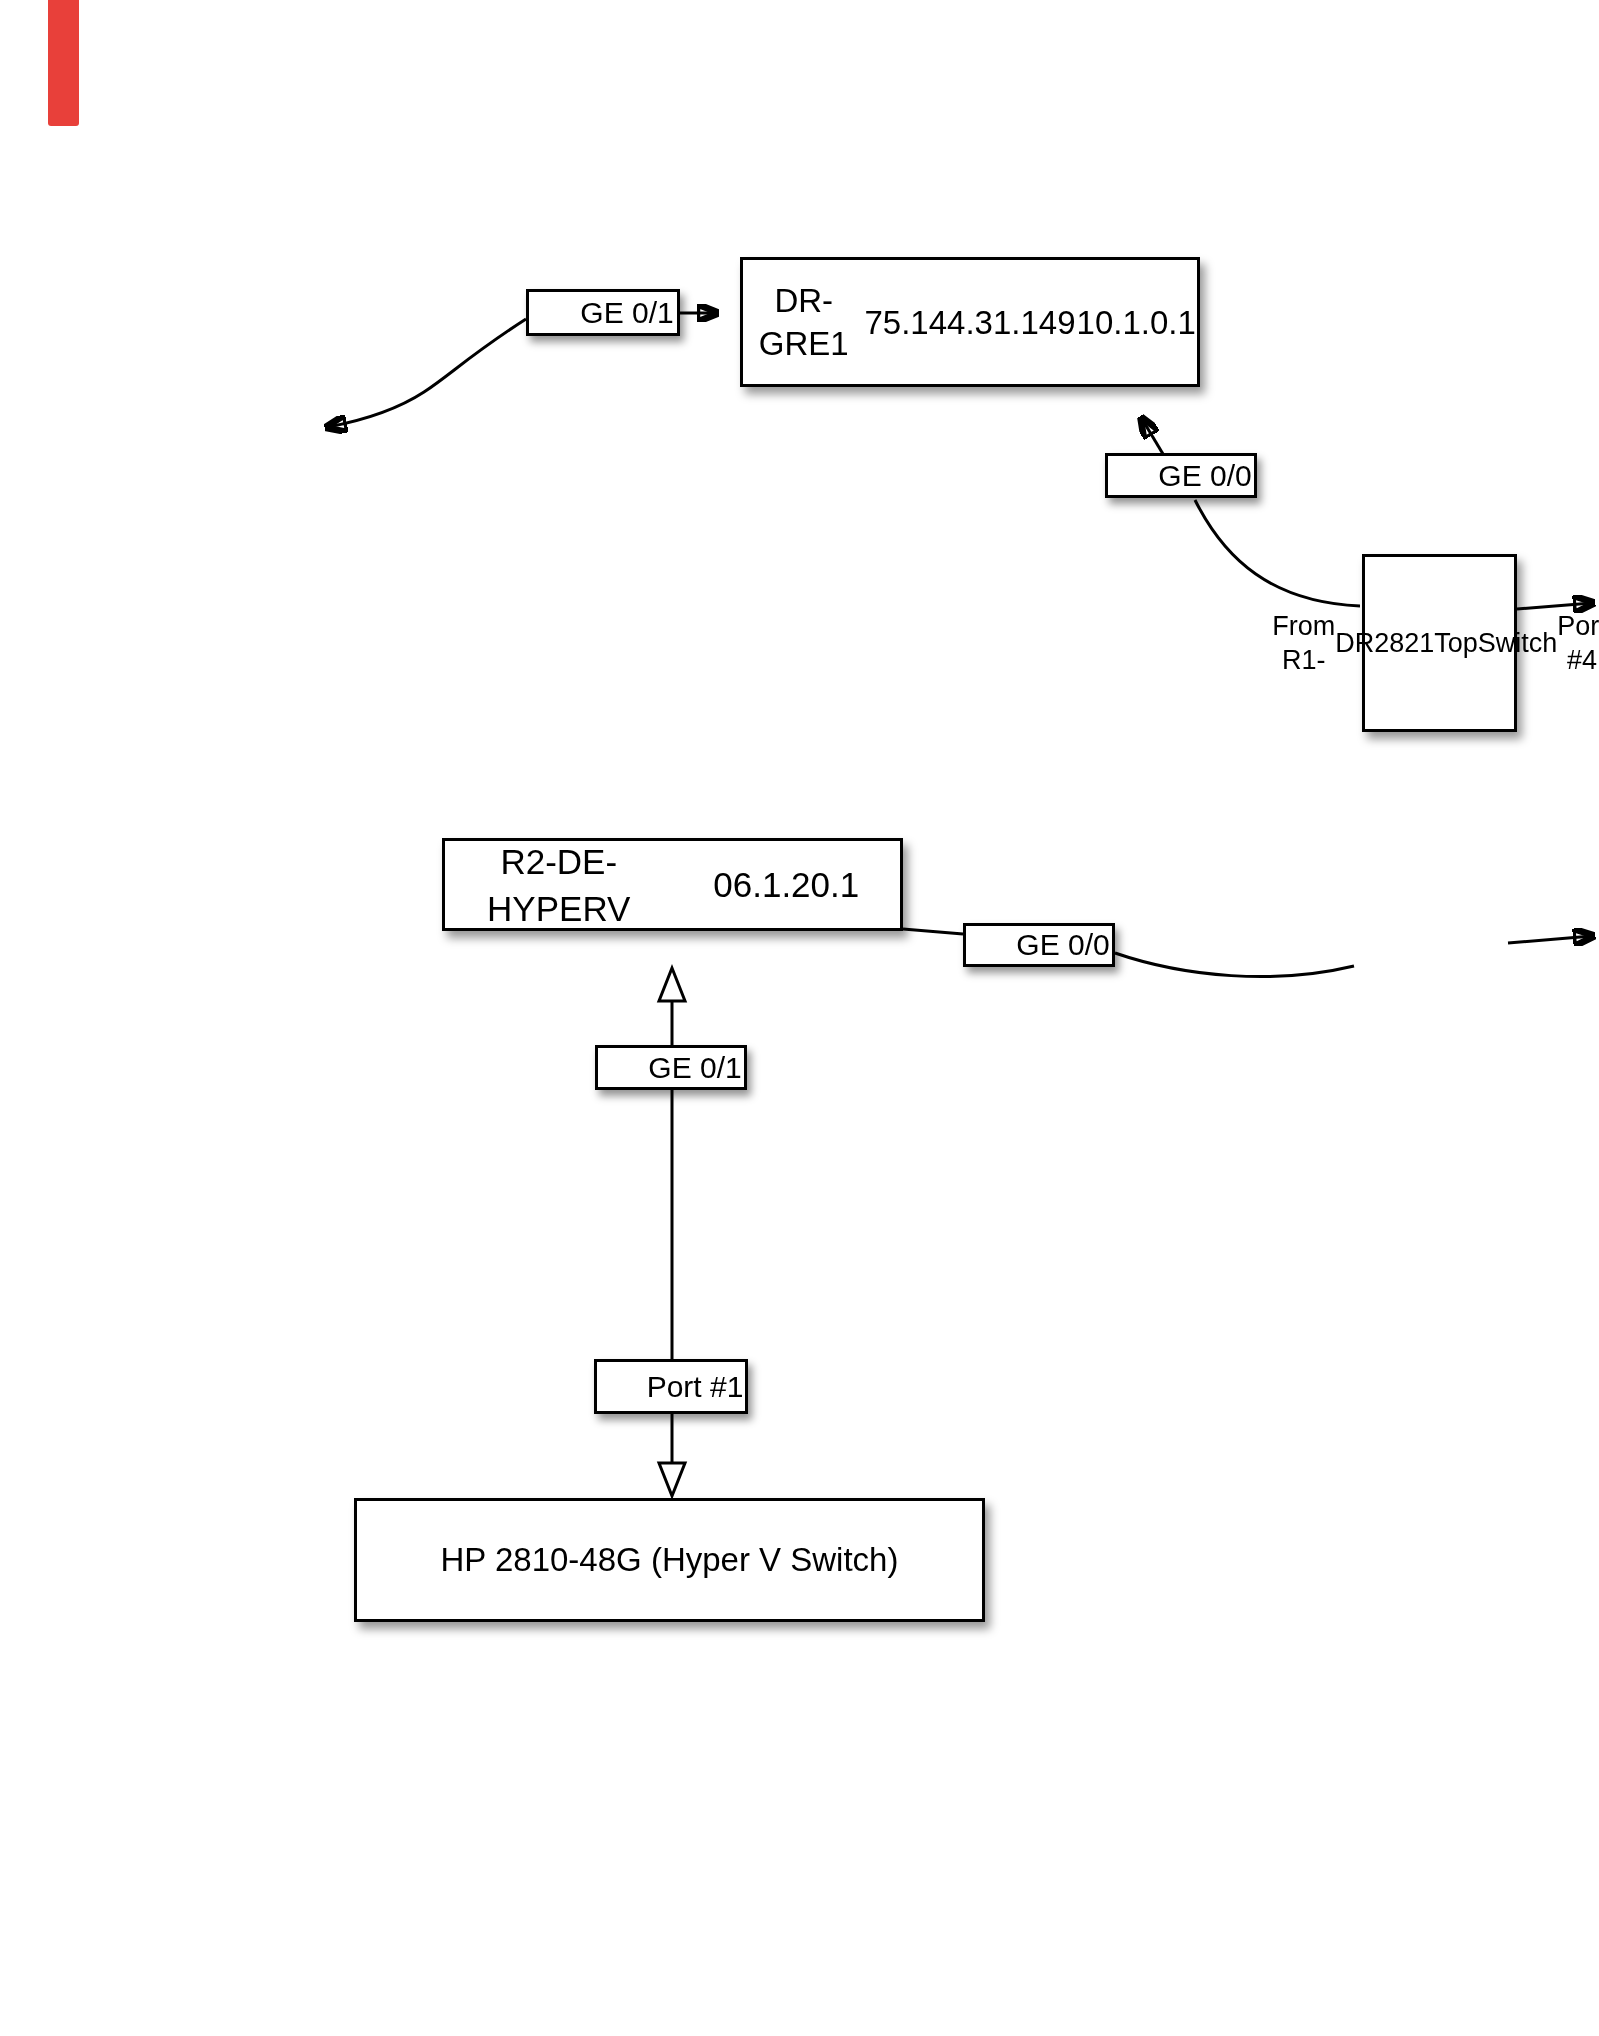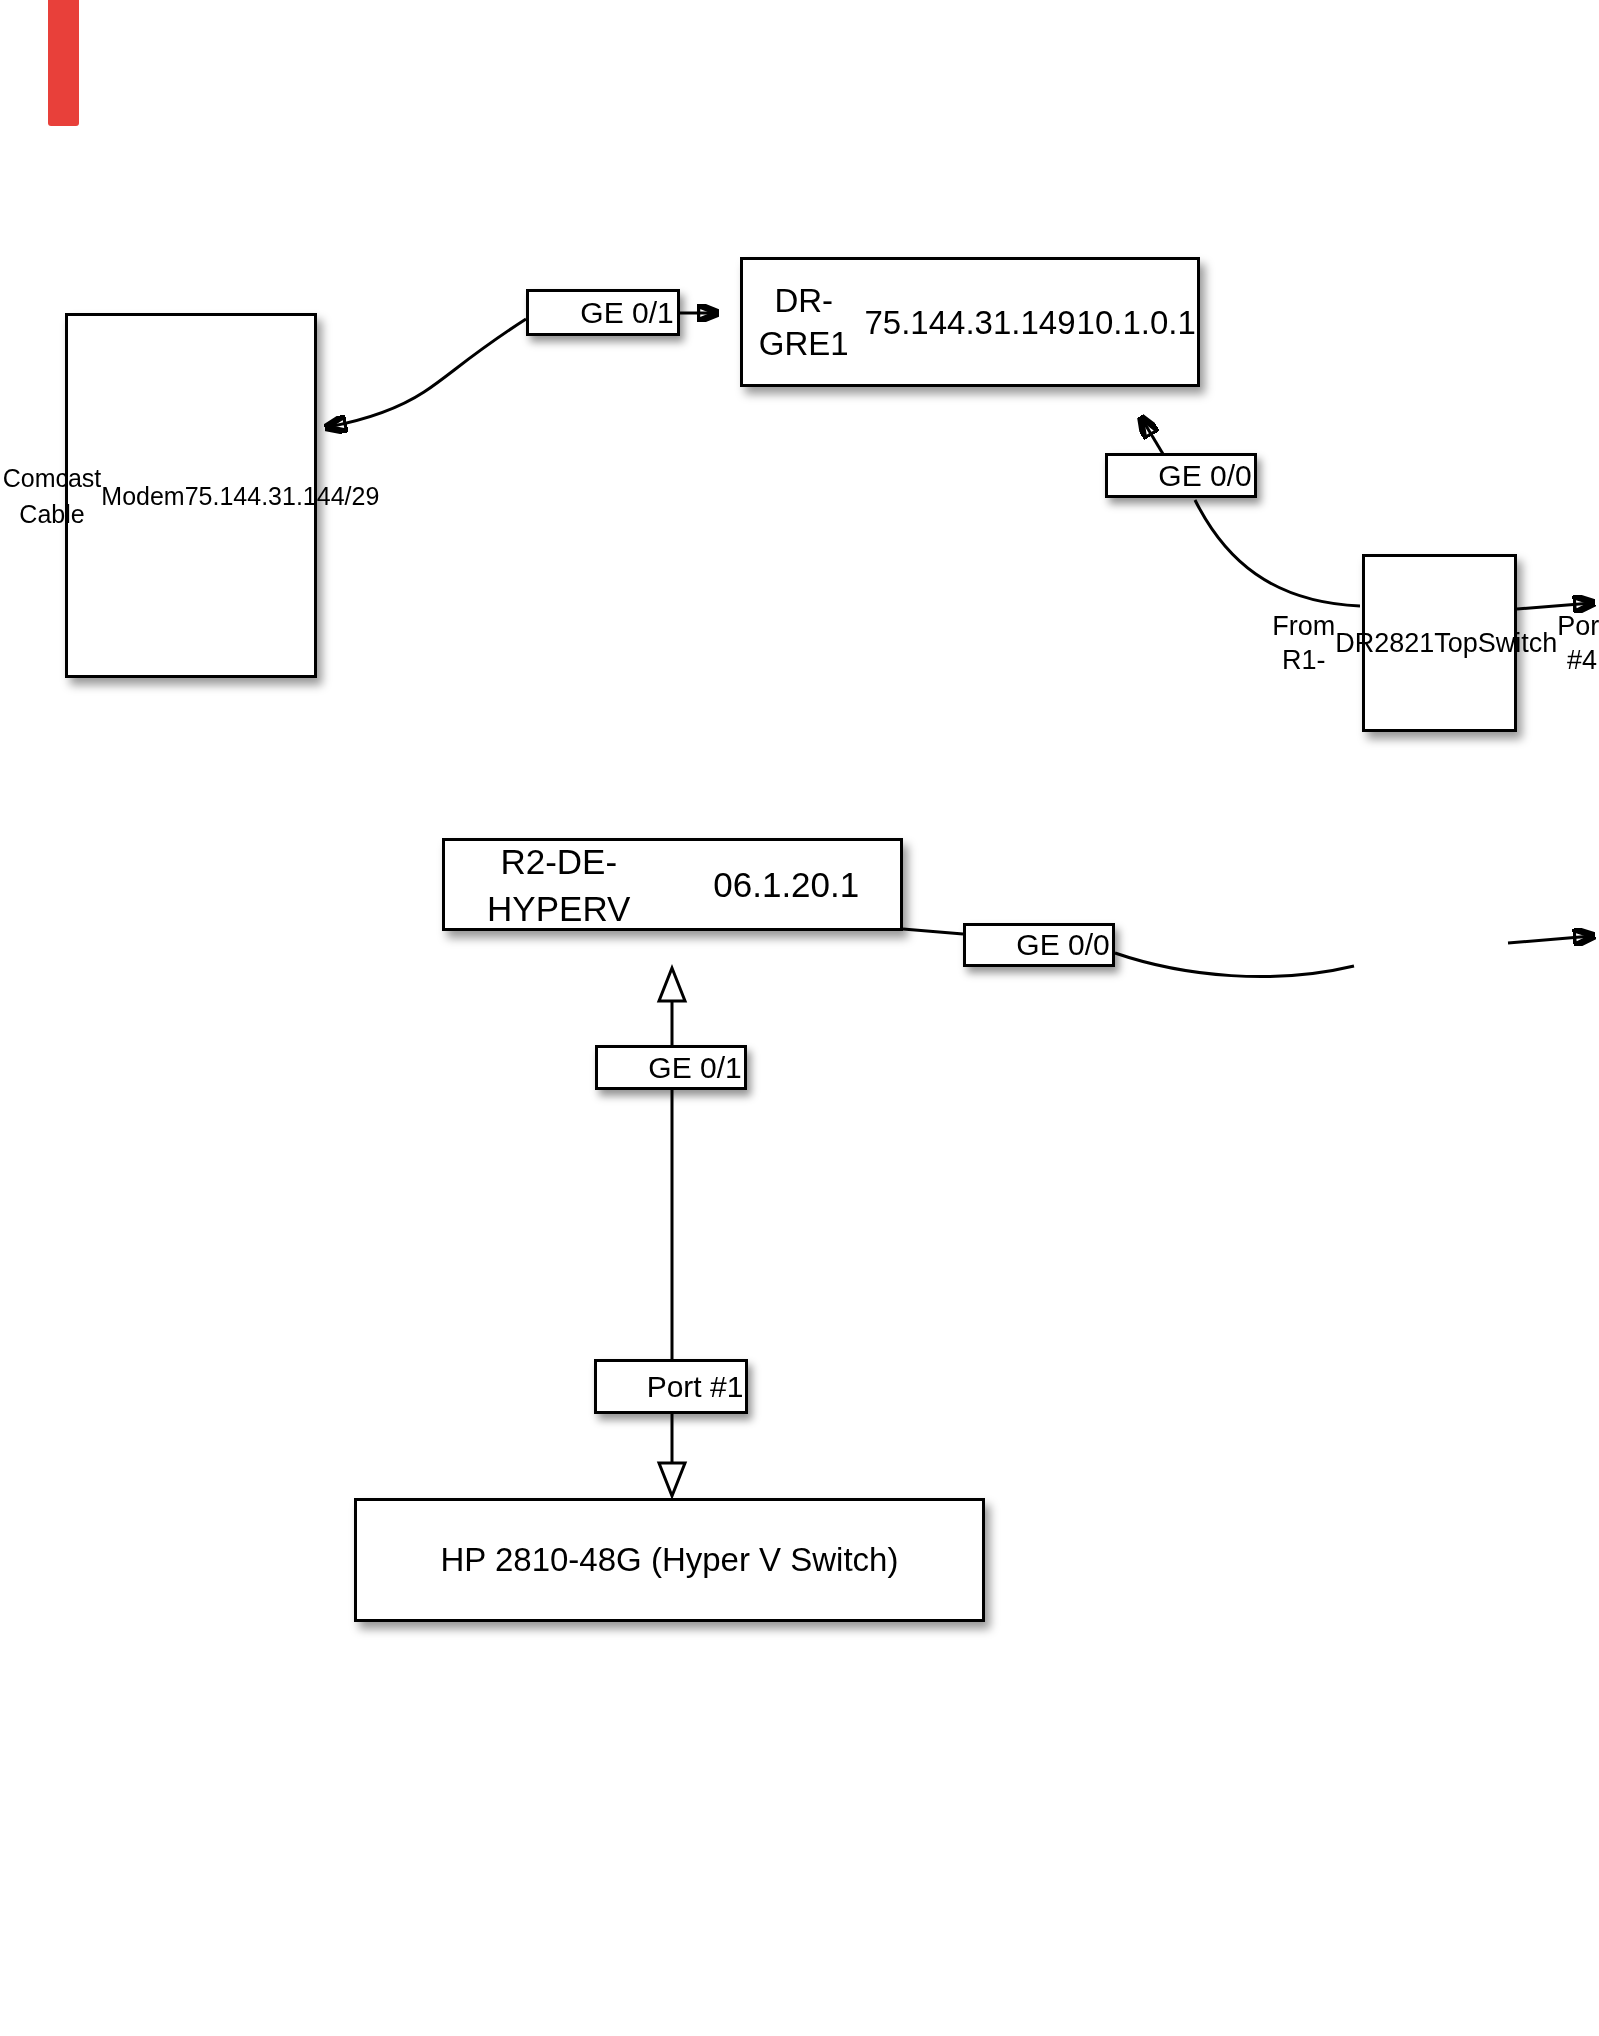--- a/index.html
+++ b/index.html
@@ -75,25 +75,20 @@
     <path d="M 672 1001 L 672 1360"></path>
     <path d="M 672 1414 L 672 1464"></path>
 
     <polygon class="openhead" points="672,968 659,1001 685,1001"></polygon>
 
     <polygon class="openhead" points="659,1463 685,1463 672,1496"></polygon>
   </svg>
 
   <div id="red-marker"></div>
 
-  <div class="node" style="left:65px;top:313px;width:252px;height:365px;font-size:25px;line-height:36px;">
-    <div>Comcast Cable</div>
-    <div>Modem</div>
-    <div>75.144.31.144/29</div>
-  </div>
 
   <div class="node" style="left:740px;top:257px;width:460px;height:130px;font-size:33px;line-height:43px;">
     <div>DR-GRE1</div>
     <div>75.144.31.149</div>
     <div>10.1.0.1</div>
   </div>
 
   <div class="node" style="left:1362px;top:522px;width:155px;height:178px;font-size:27px;line-height:34px;margin-top:32px;">
     <div>From R1-</div>
     <div>DR2821</div>

